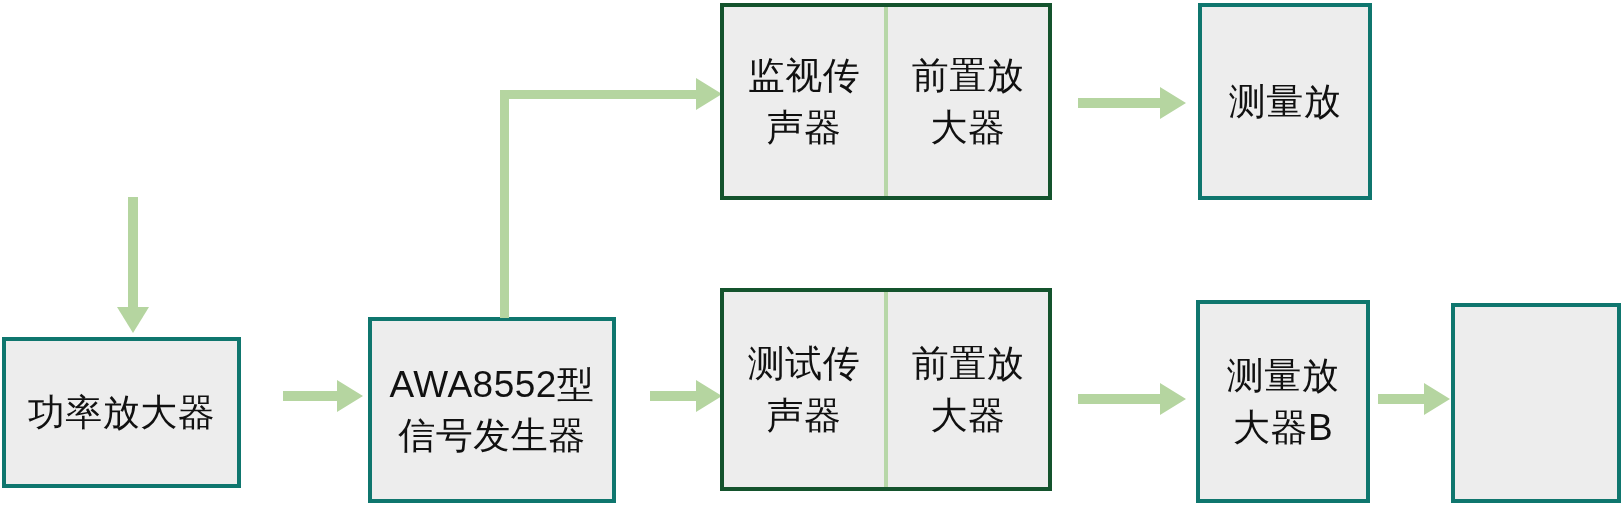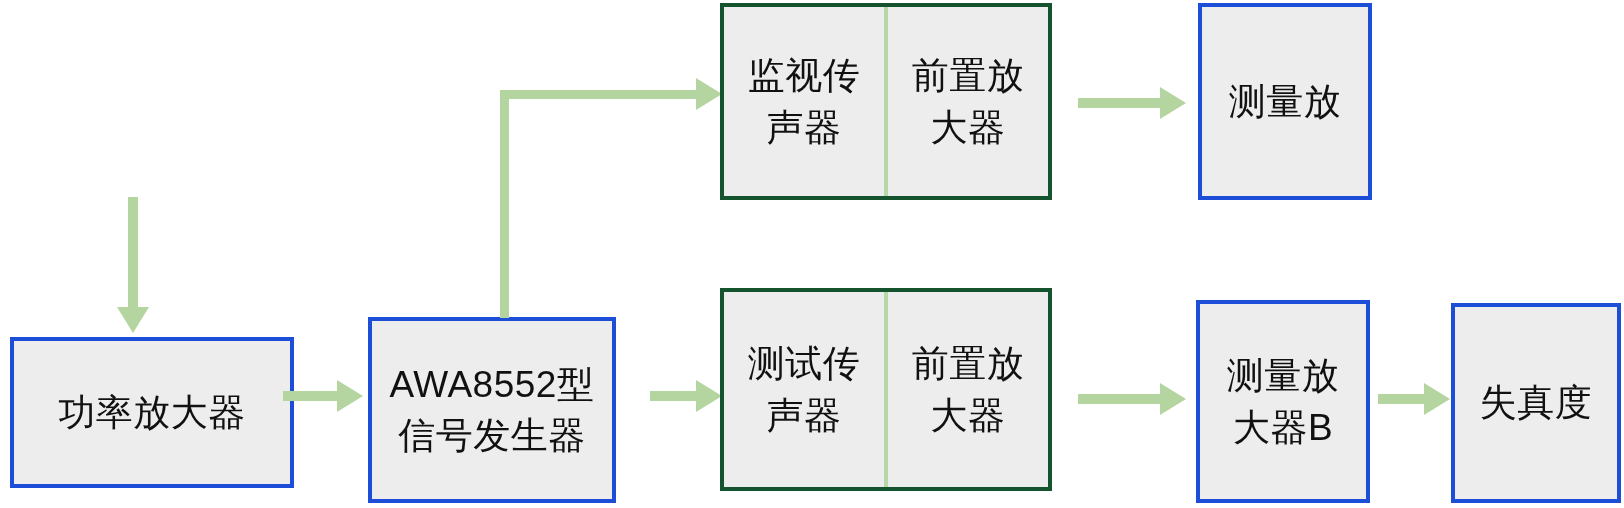--- a/index.html
+++ b/index.html
@@ -14,21 +14,21 @@
     position: relative;
     width: 1624px;
     height: 508px;
     background: #ffffff;
     overflow: hidden;
   }
   .node {
     position: absolute;
     box-sizing: border-box;
     background: #ededed;
-    border: 4px solid #1d4ed8;
+    border: 4px solid #0f766e;
     display: flex;
     flex-direction: column;
     align-items: center;
     justify-content: center;
     color: #111111;
     font-size: 37px;
     line-height: 1.38;
     letter-spacing: 0.5px;
     text-align: center;
     white-space: nowrap;
@@ -128,21 +128,21 @@
 <body>
 
 <div id="canvas">
 
 
   <div class="arrow-v" style="left:133px; top:197px; height:140px;">
     <div class="shaft" style="height:112px;"></div>
     <div class="head" style="top:110px;"></div>
   </div>
 
-  <div class="node" style="left:10px; top:337px; width:284px; height:151px;">
+  <div class="node" style="left:2px; top:337px; width:239px; height:151px;">
     <span class="ln">功率放大器</span>
   </div>
 
   <div class="arrow-h" style="left:283px; top:396px; width:82px;">
     <div class="shaft" style="width:56px;"></div>
     <div class="head" style="left:54px;"></div>
   </div>
 
   <div class="node" style="left:368px; top:317px; width:248px; height:186px;justify-content:center;">
     <span class="ln">AWA8552型</span>
@@ -200,16 +200,15 @@
     <span class="ln">测量放</span>
     <span class="ln">大器B</span>
   </div>
 
   <div class="arrow-h" style="left:1378px; top:399px; width:72px;">
     <div class="shaft" style="width:48px;"></div>
     <div class="head" style="left:46px;"></div>
   </div>
 
   <div class="node" style="left:1451px; top:303px; width:170px; height:200px;">
-    <span class="ln">失真度</span>
   </div>
 
 </div>
 
 </body></html>

